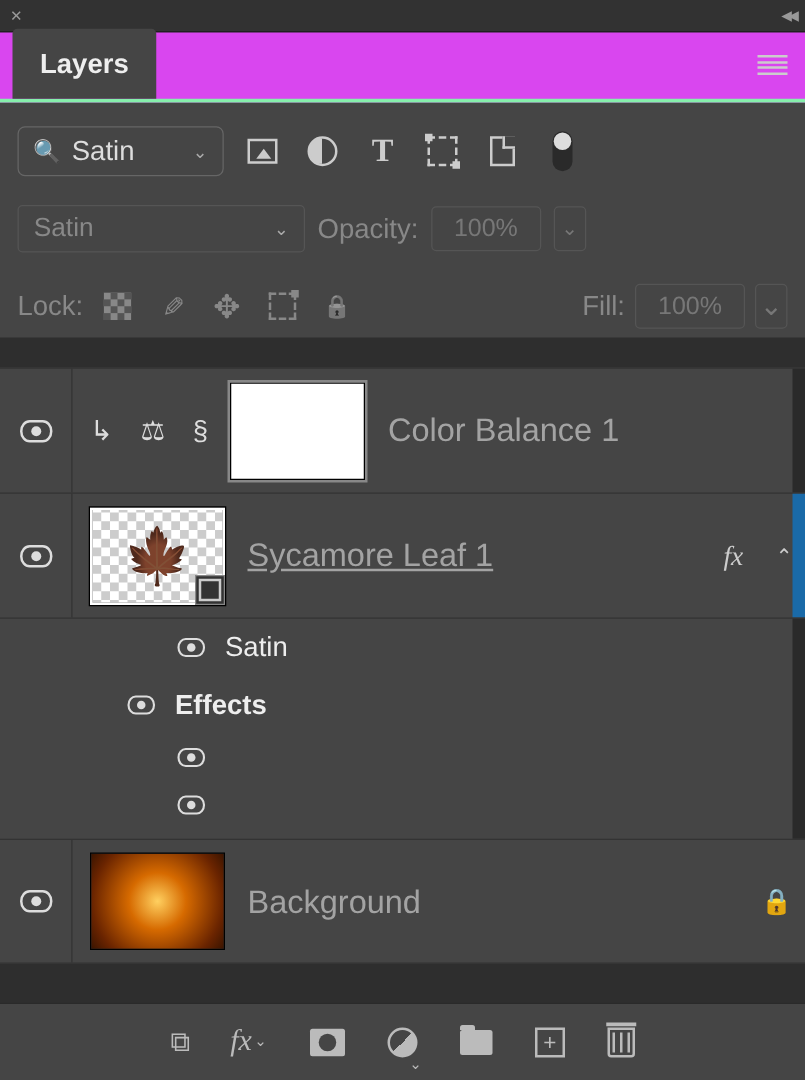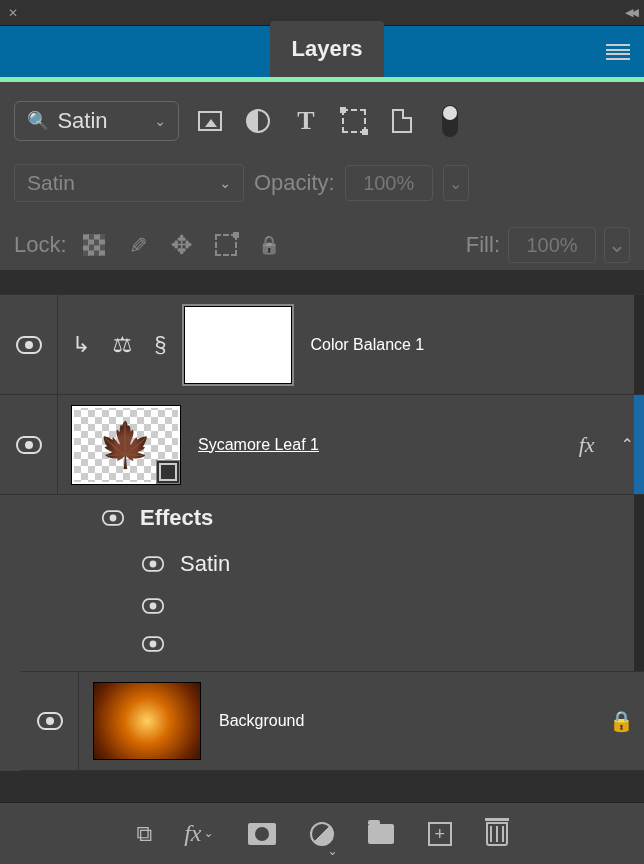--- a/index.html
+++ b/index.html
@@ -2,21 +2,21 @@
 <html><head>
 <meta charset="utf-8">
 <style>
   * { box-sizing: border-box; margin: 0; padding: 0; }
   html, body { width: 644px; height: 864px; background: #2e2e2e; font-family: Arial, sans-serif; color: #c8c8c8; overflow: hidden; }
   
   .window-bar { height: 26px; background: #323232; display: flex; align-items: center; justify-content: space-between; padding: 0 8px; border-bottom: 1px solid #1a1a1a; }
   .close-x { color: #999; font-size: 12px; cursor: pointer; }
   .collapse-arrows { color: #999; font-size: 11px; letter-spacing: -3px; }
 
-  .tab-bar { height: 56px; background: #0369a1; display: flex; align-items: flex-end; border-bottom: 5px solid #86efac; position: relative; justify-content: center; }
+  .tab-bar { height: 56px; background: #d946ef; display: flex; align-items: flex-end; border-bottom: 3px solid #86efac; position: relative; }
   .tab { background: #454545; color: #eee; padding: 15px 22px; font-size: 22px; font-weight: bold; border-top-left-radius: 4px; border-top-right-radius: 4px; margin-left: 10px; }
   .panel-menu { position: absolute; right: 14px; top: 18px; }
   .hamburger-lines { width: 24px; height: 16px; display: flex; flex-direction: column; justify-content: space-between; }
   .hamburger-lines span { display: block; height: 2px; background: #ccc; }
 
   .panel-body { background: #454545; padding: 14px 14px 0 14px; }
 
   .filter-row { display: flex; align-items: center; gap: 18px; height: 50px; margin-bottom: 14px; }
   .kind-select { display: flex; align-items: center; border: 1px solid #666; border-radius: 6px; height: 40px; padding: 0 12px; width: 165px; justify-content: space-between; }
   .kind-left { display: flex; align-items: center; gap: 8px; font-size: 22px; color: #ddd; }
@@ -56,21 +56,21 @@
   .layers-area { background:#454545; }
   .layer-row { display:flex; align-items:center; min-height:100px; border-top:1px solid #333; padding: 0 10px 0 0; position:relative; }
   .vis-col { width:58px; display:flex; align-items:center; justify-content:center; border-right:1px solid #333; align-self:stretch; }
   .eye { width:26px; height:18px; border:2px solid #ddd; border-radius: 60% / 100%; position:relative; }
   .eye::after { content:""; position:absolute; width:8px; height:8px; background:#ddd; border-radius:50%; top:3px; left:7px; }
   
   .layer-content { display:flex; align-items:center; gap:18px; padding-left: 14px; flex:1; }
   .adj-icons { display:flex; gap:22px; align-items:center; }
   .adj-icon { font-size:22px; color:#ddd; }
   .mask-thumb { width:108px; height:78px; background:#fff; border:1px solid #000; outline:2px solid #888;}
-  .layer-name { font-size:16px; color:#ffffff; }
+  .layer-name { font-size:26px; color:#a3a3a3; }
   .layer-name.link { text-decoration: underline; }
   
   .leaf-thumb { width:108px; height:78px; background: repeating-conic-gradient(#fff 0 25%, #ccc 0 50%) 0/14px 14px; border:2px solid #fff; outline:1px solid #000; display:flex; align-items:center; justify-content:center; position:relative;}
   .leaf-thumb::before { content:"🍁"; font-size:44px; filter: sepia(1) saturate(3) hue-rotate(-30deg) brightness(0.5);}
   .shape-badge { position:absolute; bottom:-2px; right:-2px; width:24px; height:24px; background:#333; border:1px solid #888; display:flex; align-items:center; justify-content:center;}
   .shape-badge::after{content:""; width:14px; height:14px; border:2px solid #ccc;}
   .fx-label { font-style:italic; font-size:22px; color:#ccc; font-family: Georgia,serif; margin-left:auto; margin-right:8px;}
   .expand-chev { color:#ccc; font-size:16px;}
   .scroll-dark { position:absolute; right:0; top:0; bottom:0; width:10px; background:#2a2a2a;}
 
@@ -210,38 +210,38 @@
         <div class="shape-badge"></div>
       </div>
       <span class="layer-name link">Sycamore Leaf 1</span>
       <span class="fx-label">fx</span>
       <span class="expand-chev">⌃</span>
     </div>
     <div class="sel-bar"></div>
   </div>
 
   <div class="effects-group">
+    <div class="effect-line sub">
+      <div class="eye eye-sm"></div>
+      <span>Satin</span>
+    </div>
     <div class="effect-line">
       <div class="eye eye-sm"></div>
       <span class="bold">Effects</span>
     </div>
     <div class="effect-line sub">
       <div class="eye eye-sm"></div>
-      <span>Satin</span>
     </div>
     <div class="effect-line sub">
       <div class="eye eye-sm"></div>
     </div>
-    <div class="effect-line sub">
-      <div class="eye eye-sm"></div>
-    </div>
     <div class="scroll-dark"></div>
   </div>
 
-  <div class="layer-row" style="border-bottom:1px solid #333;margin-left:21px;">
+  <div class="layer-row" style="border-bottom:1px solid #333;">
     <div class="vis-col">
         <div class="eye"></div>
       </div>
     <div class="layer-content">
       <div class="bg-thumb"></div>
       <span class="layer-name">Background</span>
       <span class="lock-end">🔒</span>
     </div>
   </div>
 

